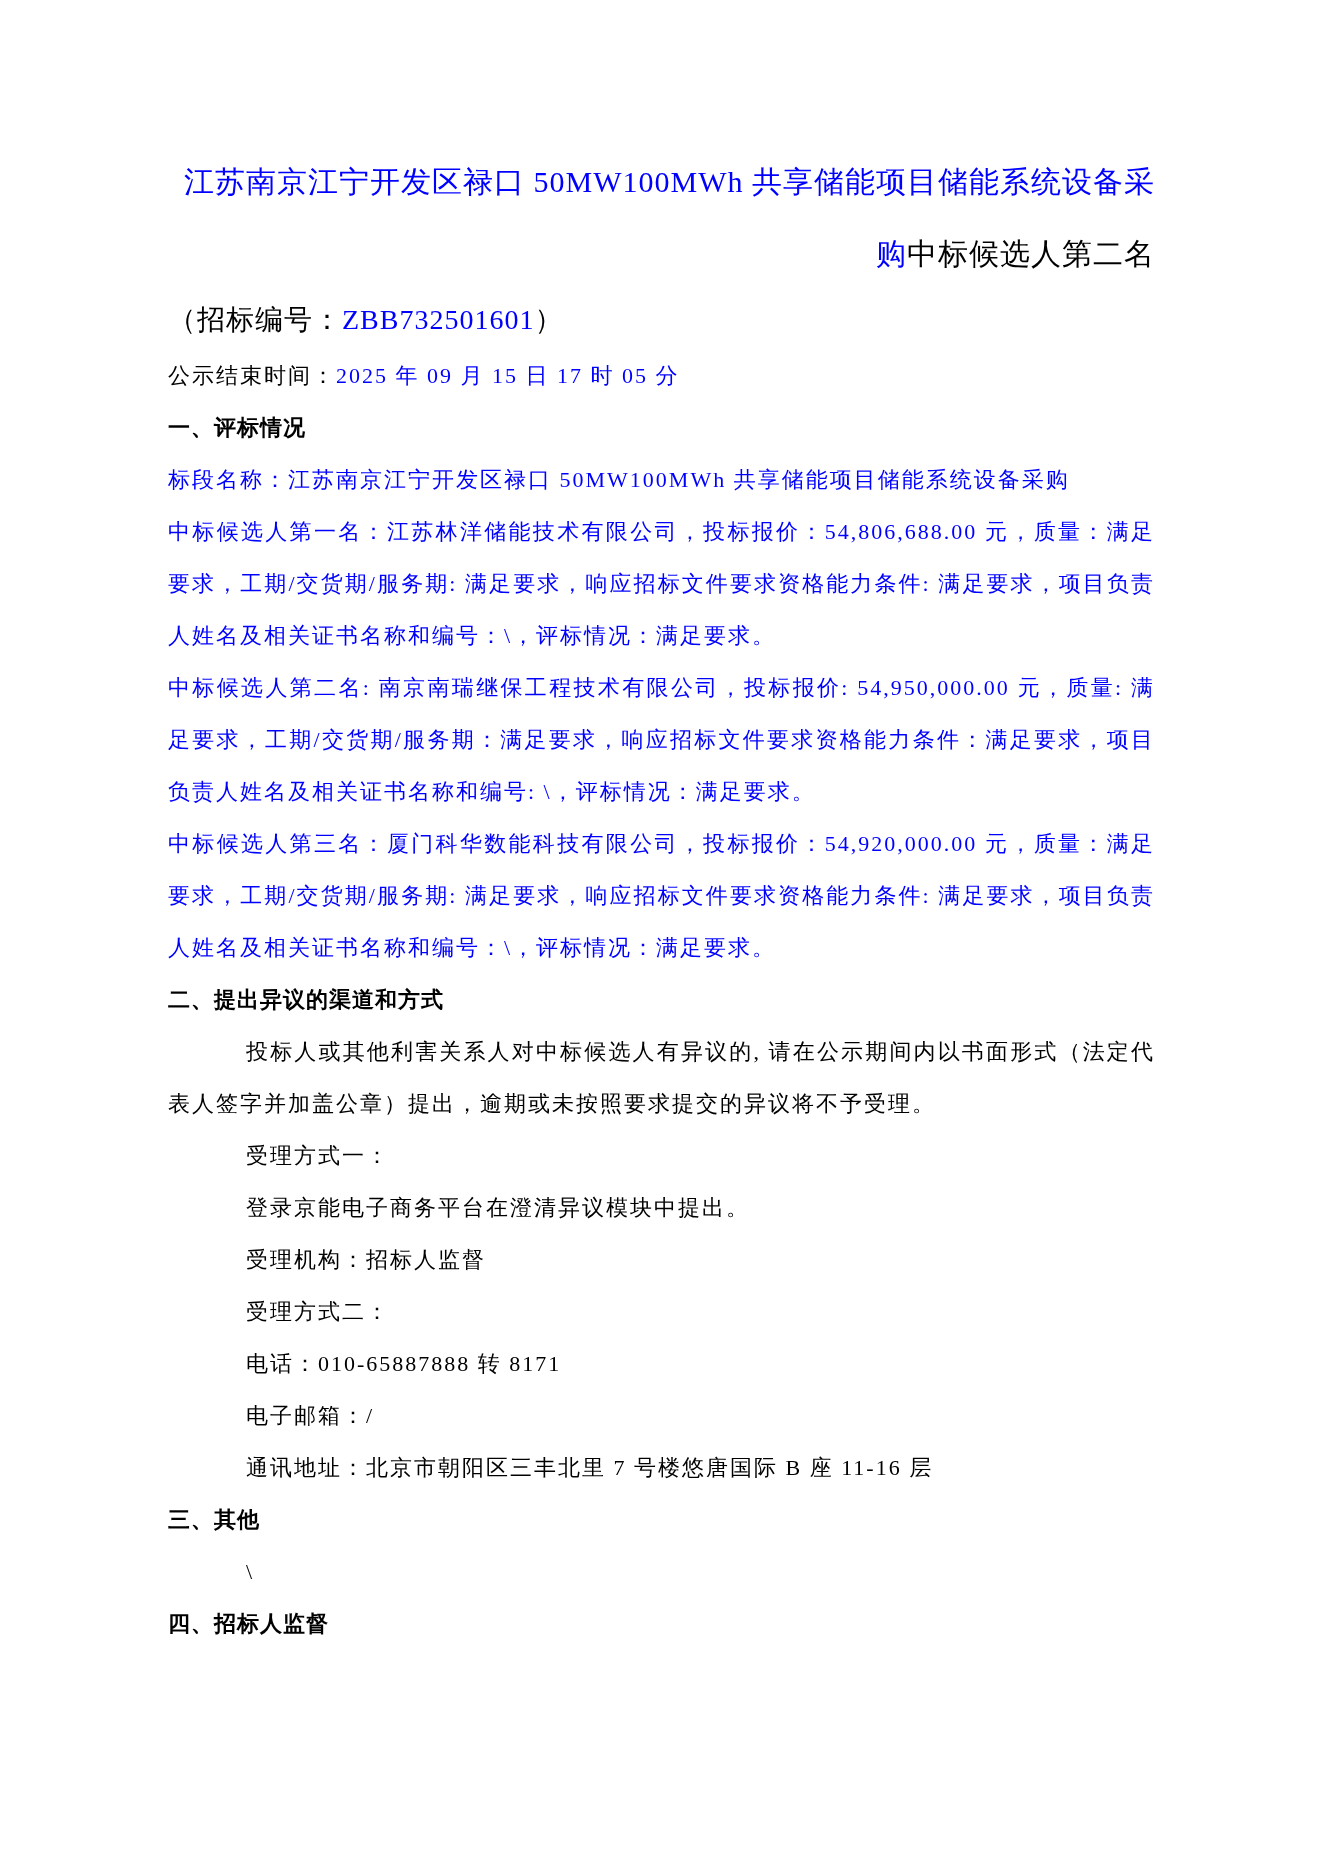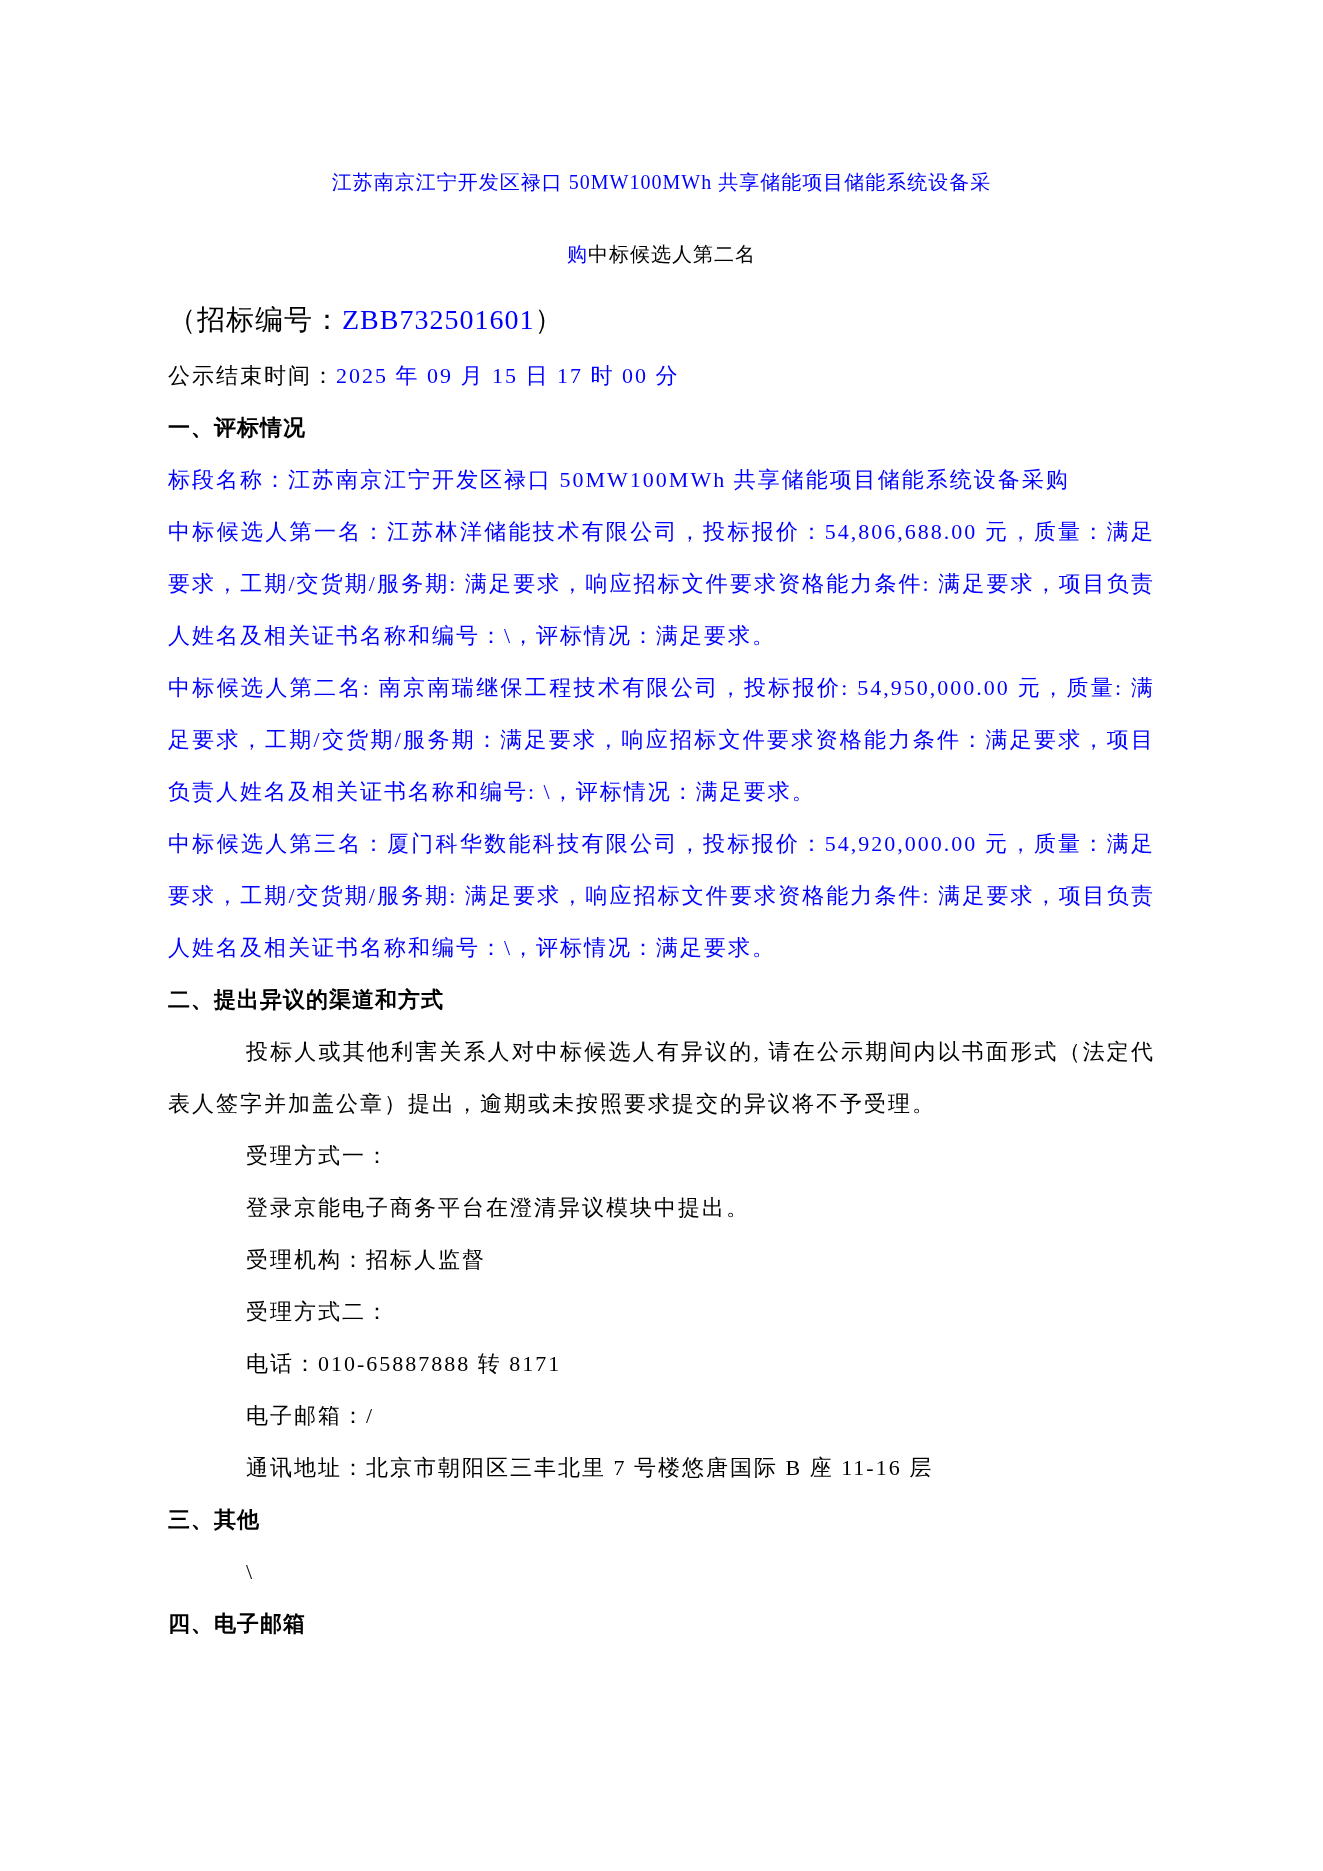--- a/index.html
+++ b/index.html
@@ -13,23 +13,23 @@
     font-family: "Liberation Serif", "DejaVu Serif", serif;
     overflow: hidden;
   }
   .content {
     box-sizing: border-box;
     padding: 146px 168px 0 168px;
   }
   .doc-title {
     margin: 0;
     font-weight: normal;
-    font-size: 20px;
+    font-size: 30px;
     line-height: 72px;
-    text-align: center;
+    text-align: right;
     letter-spacing: 1px;
   }
   .bid-no {
     font-size: 28px;
     line-height: 60px;
     text-align: left;
     letter-spacing: 1px;
   }
   .body-line, .para {
     font-size: 22px;
@@ -46,21 +46,21 @@
 </head>
 <body>
 
 <div class="page">
   <div class="content">
 
     <h1 class="doc-title"><span class="blue">江苏南京江宁开发区禄口 50MW100MWh 共享储能项目储能系统设备采</span><br><span class="blue">购</span><span>中标候选人第二名</span></h1>
 
     <div class="bid-no"><span>（招标编号：</span><span class="blue">ZBB732501601</span><span>）</span></div>
 
-    <div class="body-line"><span>公示结束时间：</span><span class="blue">2025 年 09 月 15 日 17 时 00 分</span></div>
+    <div class="body-line"><span>公示结束时间：</span><span class="blue">2025 年 09 月 15 日 17 时 05 分</span></div>
 
     <div class="body-line heading">一、评标情况</div>
 
     <div class="body-line blue">标段名称：江苏南京江宁开发区禄口 50MW100MWh 共享储能项目储能系统设备采购</div>
 
     <p class="para blue">中标候选人第一名：江苏林洋储能技术有限公司，投标报价：54,806,688.00 元，质量：满足要求，工期/交货期/服务期: 满足要求，响应招标文件要求资格能力条件: 满足要求，项目负责人姓名及相关证书名称和编号：\，评标情况：满足要求。</p>
     <p class="para blue">中标候选人第二名: 南京南瑞继保工程技术有限公司，投标报价: 54,950,000.00 元，质量: 满足要求，工期/交货期/服务期：满足要求，响应招标文件要求资格能力条件：满足要求，项目负责人姓名及相关证书名称和编号: \，评标情况：满足要求。</p>
     <p class="para blue">中标候选人第三名：厦门科华数能科技有限公司，投标报价：54,920,000.00 元，质量：满足要求，工期/交货期/服务期: 满足要求，响应招标文件要求资格能力条件: 满足要求，项目负责人姓名及相关证书名称和编号：\，评标情况：满足要求。</p>
 
     <div class="body-line heading">二、提出异议的渠道和方式</div>
@@ -71,17 +71,17 @@
     <div class="body-line indented">登录京能电子商务平台在澄清异议模块中提出。</div>
     <div class="body-line indented">受理机构：招标人监督</div>
     <div class="body-line indented">受理方式二：</div>
     <div class="body-line indented">电话：010-65887888 转 8171</div>
     <div class="body-line indented">电子邮箱：/</div>
     <div class="body-line indented">通讯地址：北京市朝阳区三丰北里 7 号楼悠唐国际 B 座 11-16 层</div>
 
     <div class="body-line heading">三、其他</div>
     <div class="body-line indented">\</div>
 
-    <div class="body-line heading">四、电子邮箱</div>
+    <div class="body-line heading">四、招标人监督</div>
 
 
   </div>
 </div>
 
 </body></html>

